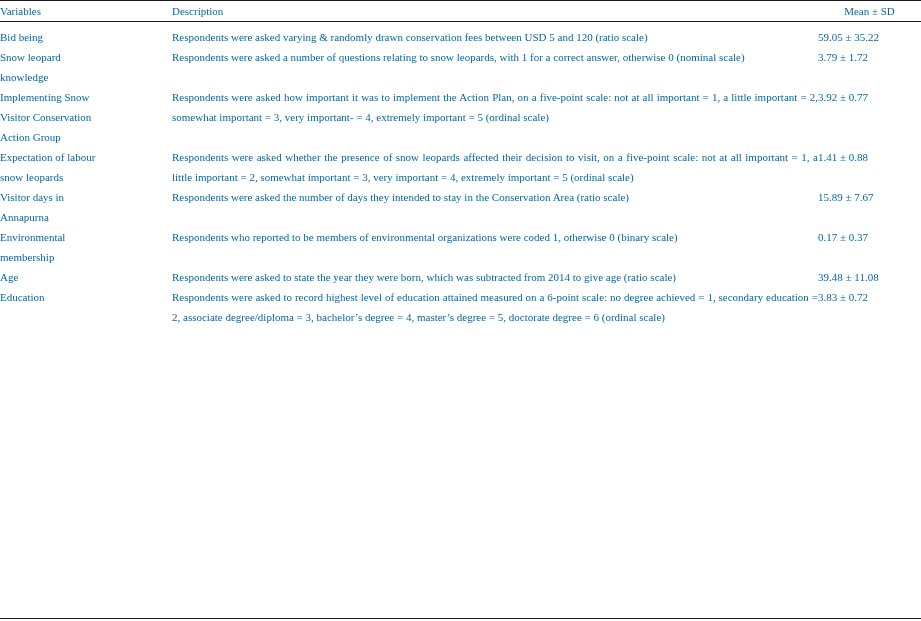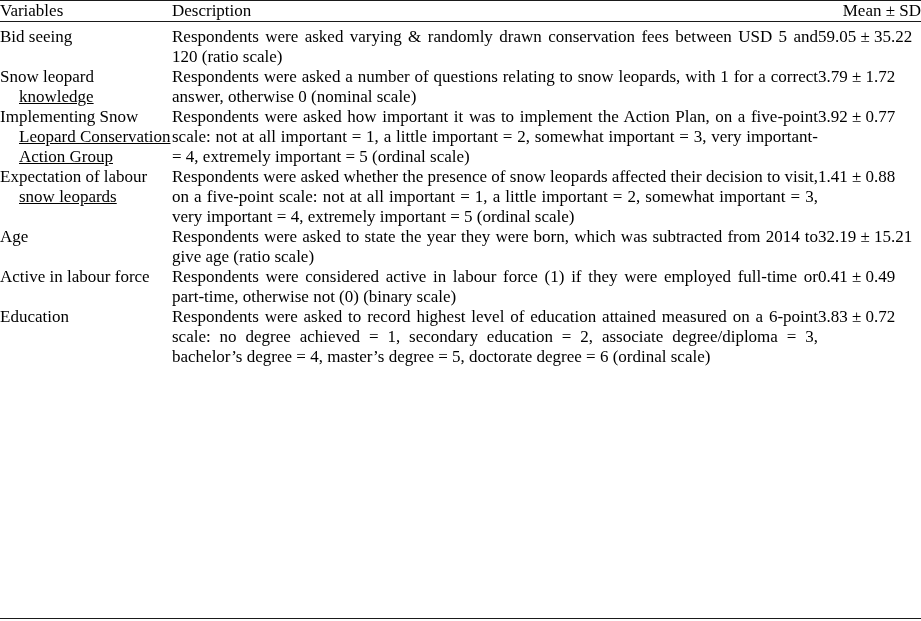--- a/index.html
+++ b/index.html
@@ -1,23 +1,23 @@
 <!DOCTYPE html>
 <html><head>
 <meta charset="utf-8">
 <style>
   html, body { margin: 0; padding: 0; background: #ffffff; }
   .page {
     position: relative;
     width: 921px;
     height: 621px;
     background: #ffffff;
-    color: #000000;
+    color: #0369a1;
     font-family: "Liberation Serif", "DejaVu Serif", serif;
-    font-size: 17px;
+    font-size: 11px;
     line-height: 20px;
     overflow: hidden;
     box-sizing: border-box;
   }
   table.vars-table {
     width: 100%;
     border-collapse: collapse;
     table-layout: fixed;
     border-top: 1.6px solid #1a1a1a;
   }
@@ -25,27 +25,27 @@
     vertical-align: top;
     padding: 0;
     font-weight: normal;
   }
   thead th {
     text-align: left;
     padding-top: 6px;
     padding-bottom: 7px;
     border-bottom: 1.1px solid #1a1a1a;
   }
-  thead th.col-mean-h { text-align: right; }
+  thead th.col-mean-h { text-align: center; }
   tbody tr:first-child td { padding-top: 5px; }
   .col-var  { width: 172px; padding-left: 2px; }
   .col-desc { width: 646px; padding-right: 16px; text-align: justify; }
   .col-mean { width: 103px; text-align: left; white-space: nowrap; padding-right: 1px; }
   .var-line { white-space: nowrap; }
-  .var-line.cont { padding-left: 19px; text-decoration: underline; }
+  .var-line.cont { padding-left: 0; }
   .bottom-rule {
     position: absolute;
     left: 0; right: 0; bottom: 2px;
     border-top: 1.6px solid #1a1a1a;
     height: 0;
   }
 </style>
 </head>
 <body>
 
@@ -59,63 +59,72 @@
     <thead>
       <tr>
         <th class="col-var">Variables</th>
         <th class="col-desc-h">Description</th>
         <th class="col-mean-h">Mean ± SD</th>
       </tr>
     </thead>
     <tbody>
         <tr>
           <td class="col-var">
-            <div class="var-line">Bid seeing</div>
+            <div class="var-line">Bid being</div>
           </td>
           <td class="col-desc">Respondents were asked varying &amp; randomly drawn conservation fees between USD 5 and 120 (ratio scale)</td>
           <td class="col-mean">59.05 ± 35.22</td>
         </tr>
         <tr>
           <td class="col-var">
             <div class="var-line">Snow leopard</div>
             <div class="var-line cont">knowledge</div>
           </td>
           <td class="col-desc">Respondents were asked a number of questions relating to snow leopards, with 1 for a correct answer, otherwise 0 (nominal scale)</td>
           <td class="col-mean">3.79 ± 1.72</td>
         </tr>
         <tr>
           <td class="col-var">
             <div class="var-line">Implementing Snow</div>
-            <div class="var-line cont">Leopard Conservation</div>
+            <div class="var-line cont">Visitor Conservation</div>
             <div class="var-line cont">Action Group</div>
           </td>
           <td class="col-desc">Respondents were asked how important it was to implement the Action Plan, on a five-point scale: not at all important = 1, a little important = 2, somewhat important = 3, very important- = 4, extremely important = 5 (ordinal scale)</td>
           <td class="col-mean">3.92 ± 0.77</td>
         </tr>
         <tr>
           <td class="col-var">
             <div class="var-line">Expectation of labour</div>
             <div class="var-line cont">snow leopards</div>
           </td>
           <td class="col-desc">Respondents were asked whether the presence of snow leopards affected their decision to visit, on a five-point scale: not at all important = 1, a little important = 2, somewhat important = 3, very important = 4, extremely important = 5 (ordinal scale)</td>
           <td class="col-mean">1.41 ± 0.88</td>
         </tr>
         <tr>
           <td class="col-var">
+            <div class="var-line">Visitor days in</div>
+            <div class="var-line cont">Annapurna</div>
+          </td>
+          <td class="col-desc">Respondents were asked the number of days they intended to stay in the Conservation Area (ratio scale)</td>
+          <td class="col-mean">15.89 ± 7.67</td>
+        </tr>
+        <tr>
+          <td class="col-var">
+            <div class="var-line">Environmental</div>
+            <div class="var-line cont">membership</div>
+          </td>
+          <td class="col-desc">Respondents who reported to be members of environmental organizations were coded 1, otherwise 0 (binary scale)</td>
+          <td class="col-mean">0.17 ± 0.37</td>
+        </tr>
+        <tr>
+          <td class="col-var">
             <div class="var-line">Age</div>
           </td>
           <td class="col-desc">Respondents were asked to state the year they were born, which was subtracted from 2014 to give age (ratio scale)</td>
-          <td class="col-mean">32.19 ± 15.21</td>
-        </tr>
-        <tr>
-          <td class="col-var">
-            <div class="var-line">Active in labour force</div>
-          </td>
-          <td class="col-desc">Respondents were considered active in labour force (1) if they were employed full-time or part-time, otherwise not (0) (binary scale)</td>
-          <td class="col-mean">0.41 ± 0.49</td>
+          <td class="col-mean">39.48 ± 11.08</td>
         </tr>
         <tr>
           <td class="col-var">
             <div class="var-line">Education</div>
           </td>
           <td class="col-desc">Respondents were asked to record highest level of education attained measured on a 6-point scale: no degree achieved = 1, secondary education = 2, associate degree/diploma = 3, bachelor’s degree = 4, master’s degree = 5, doctorate degree = 6 (ordinal scale)</td>
           <td class="col-mean">3.83 ± 0.72</td>
         </tr>
       </tbody>
   </table>

